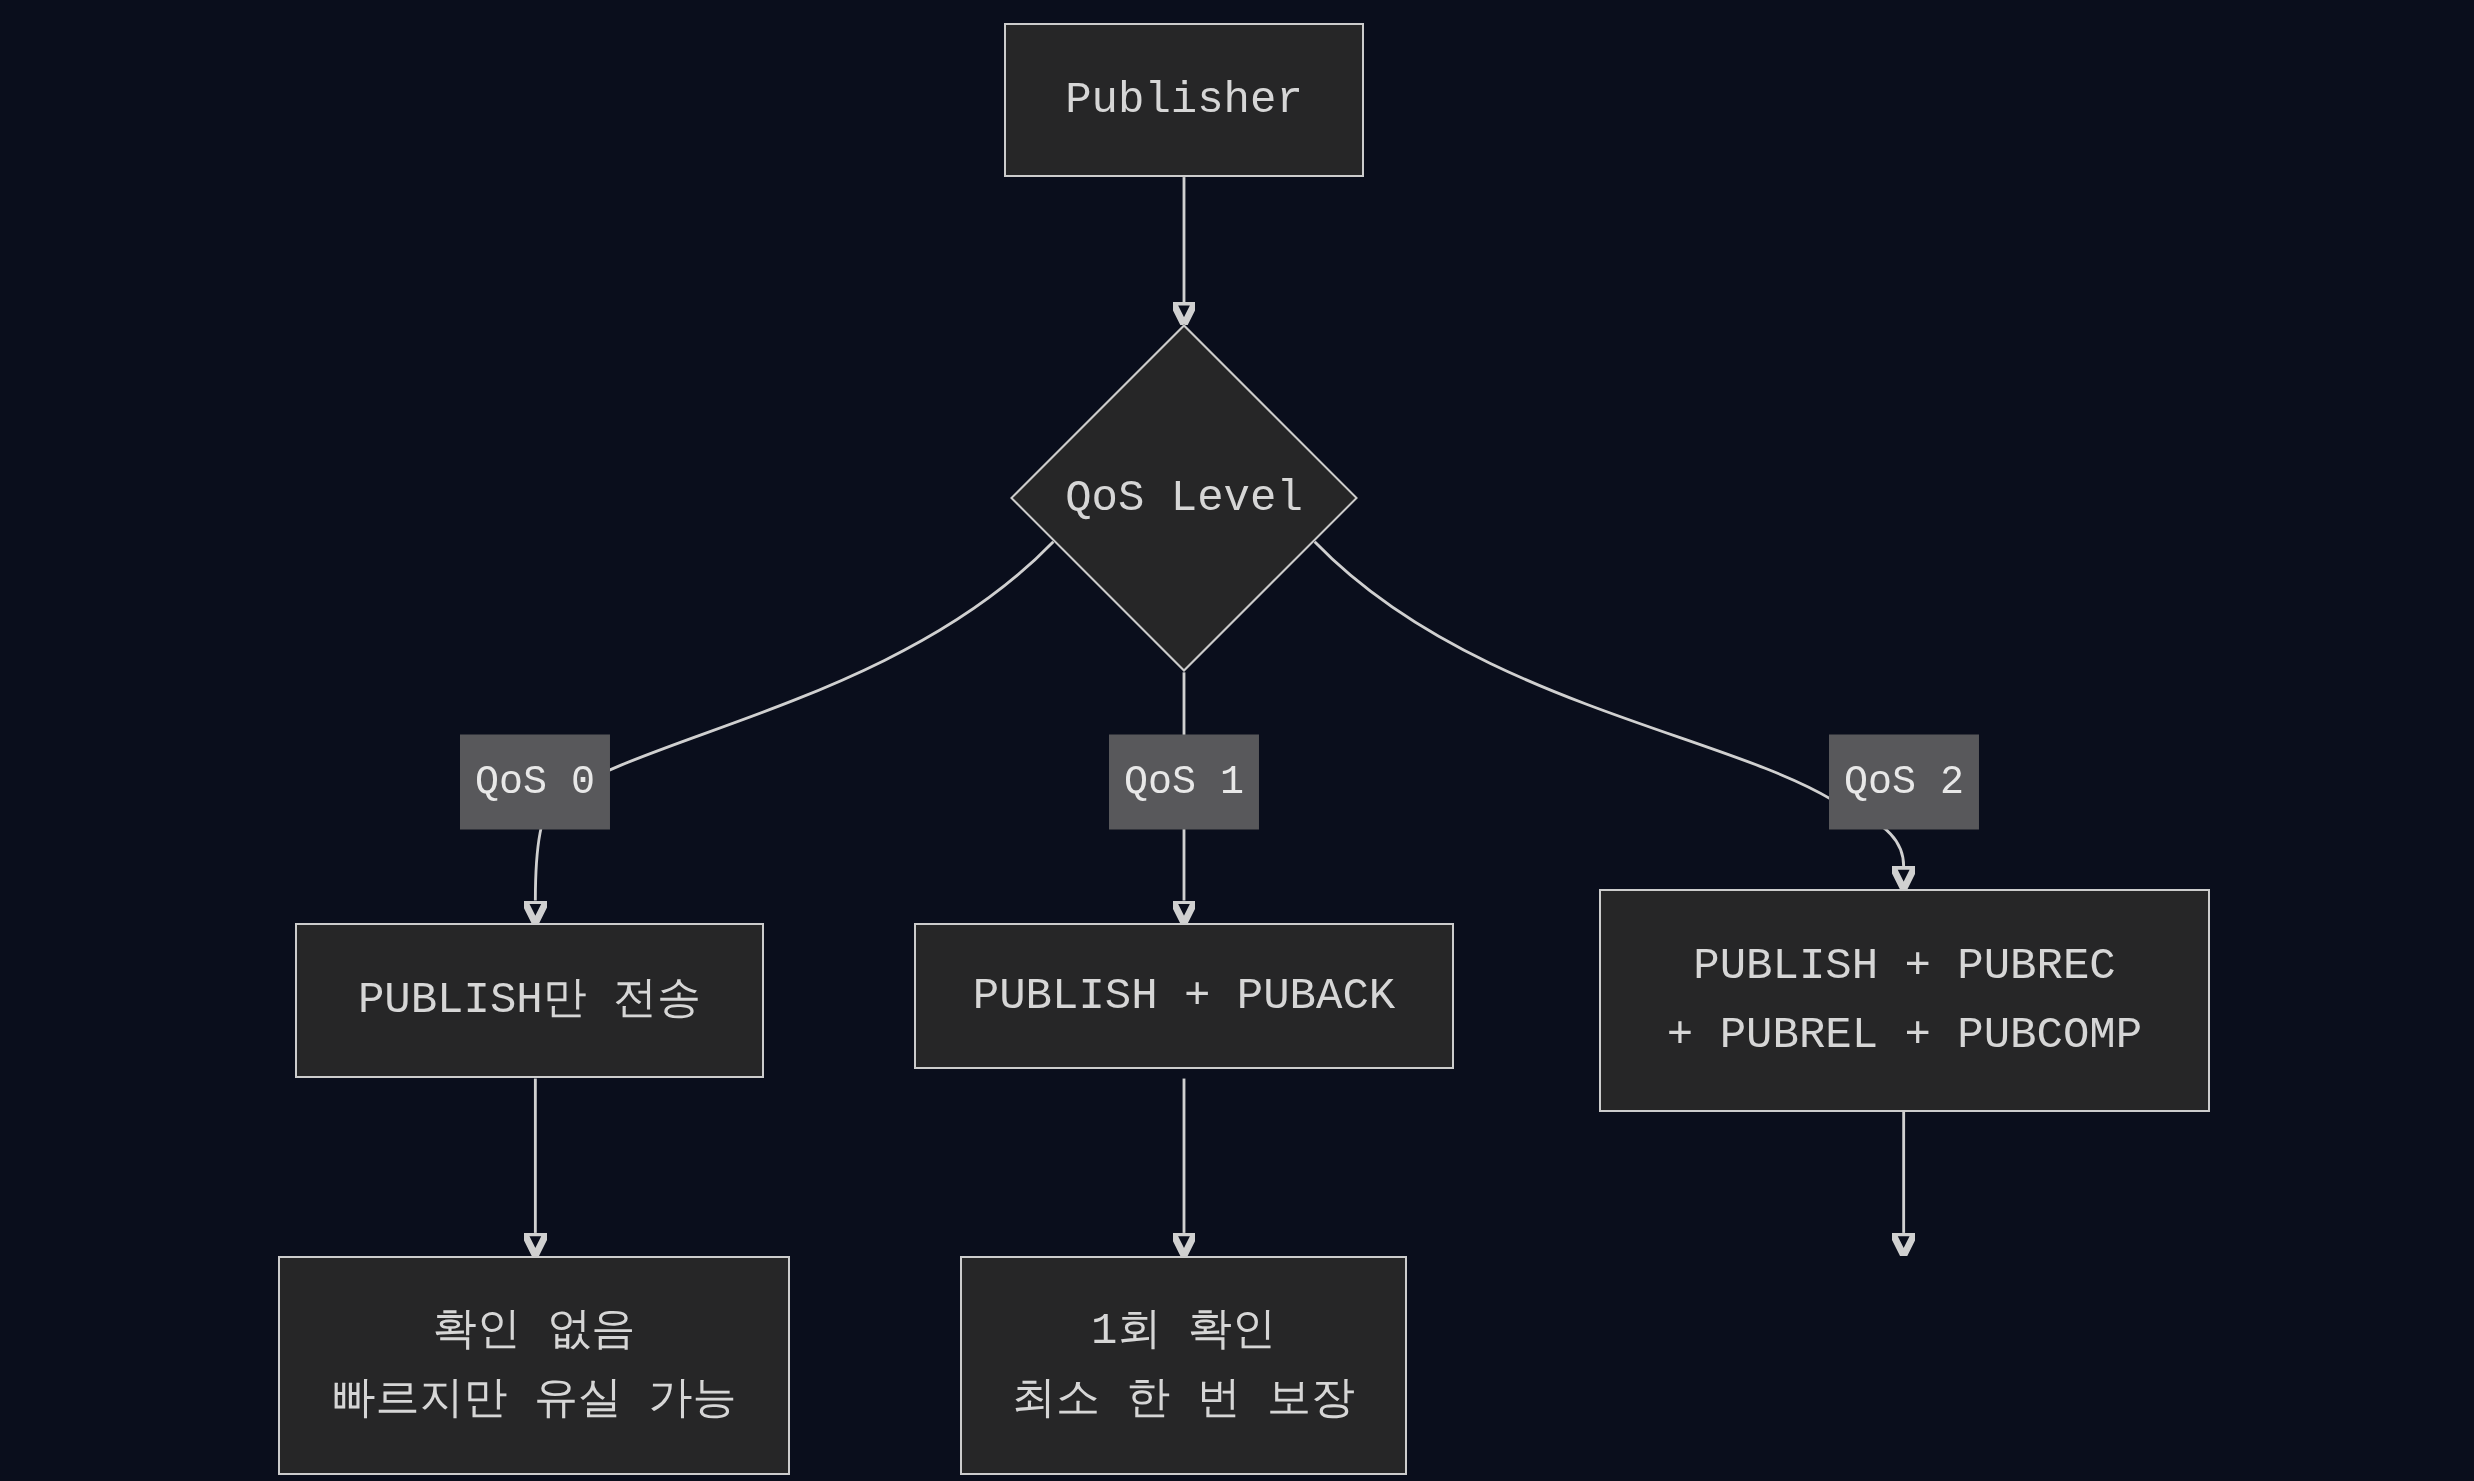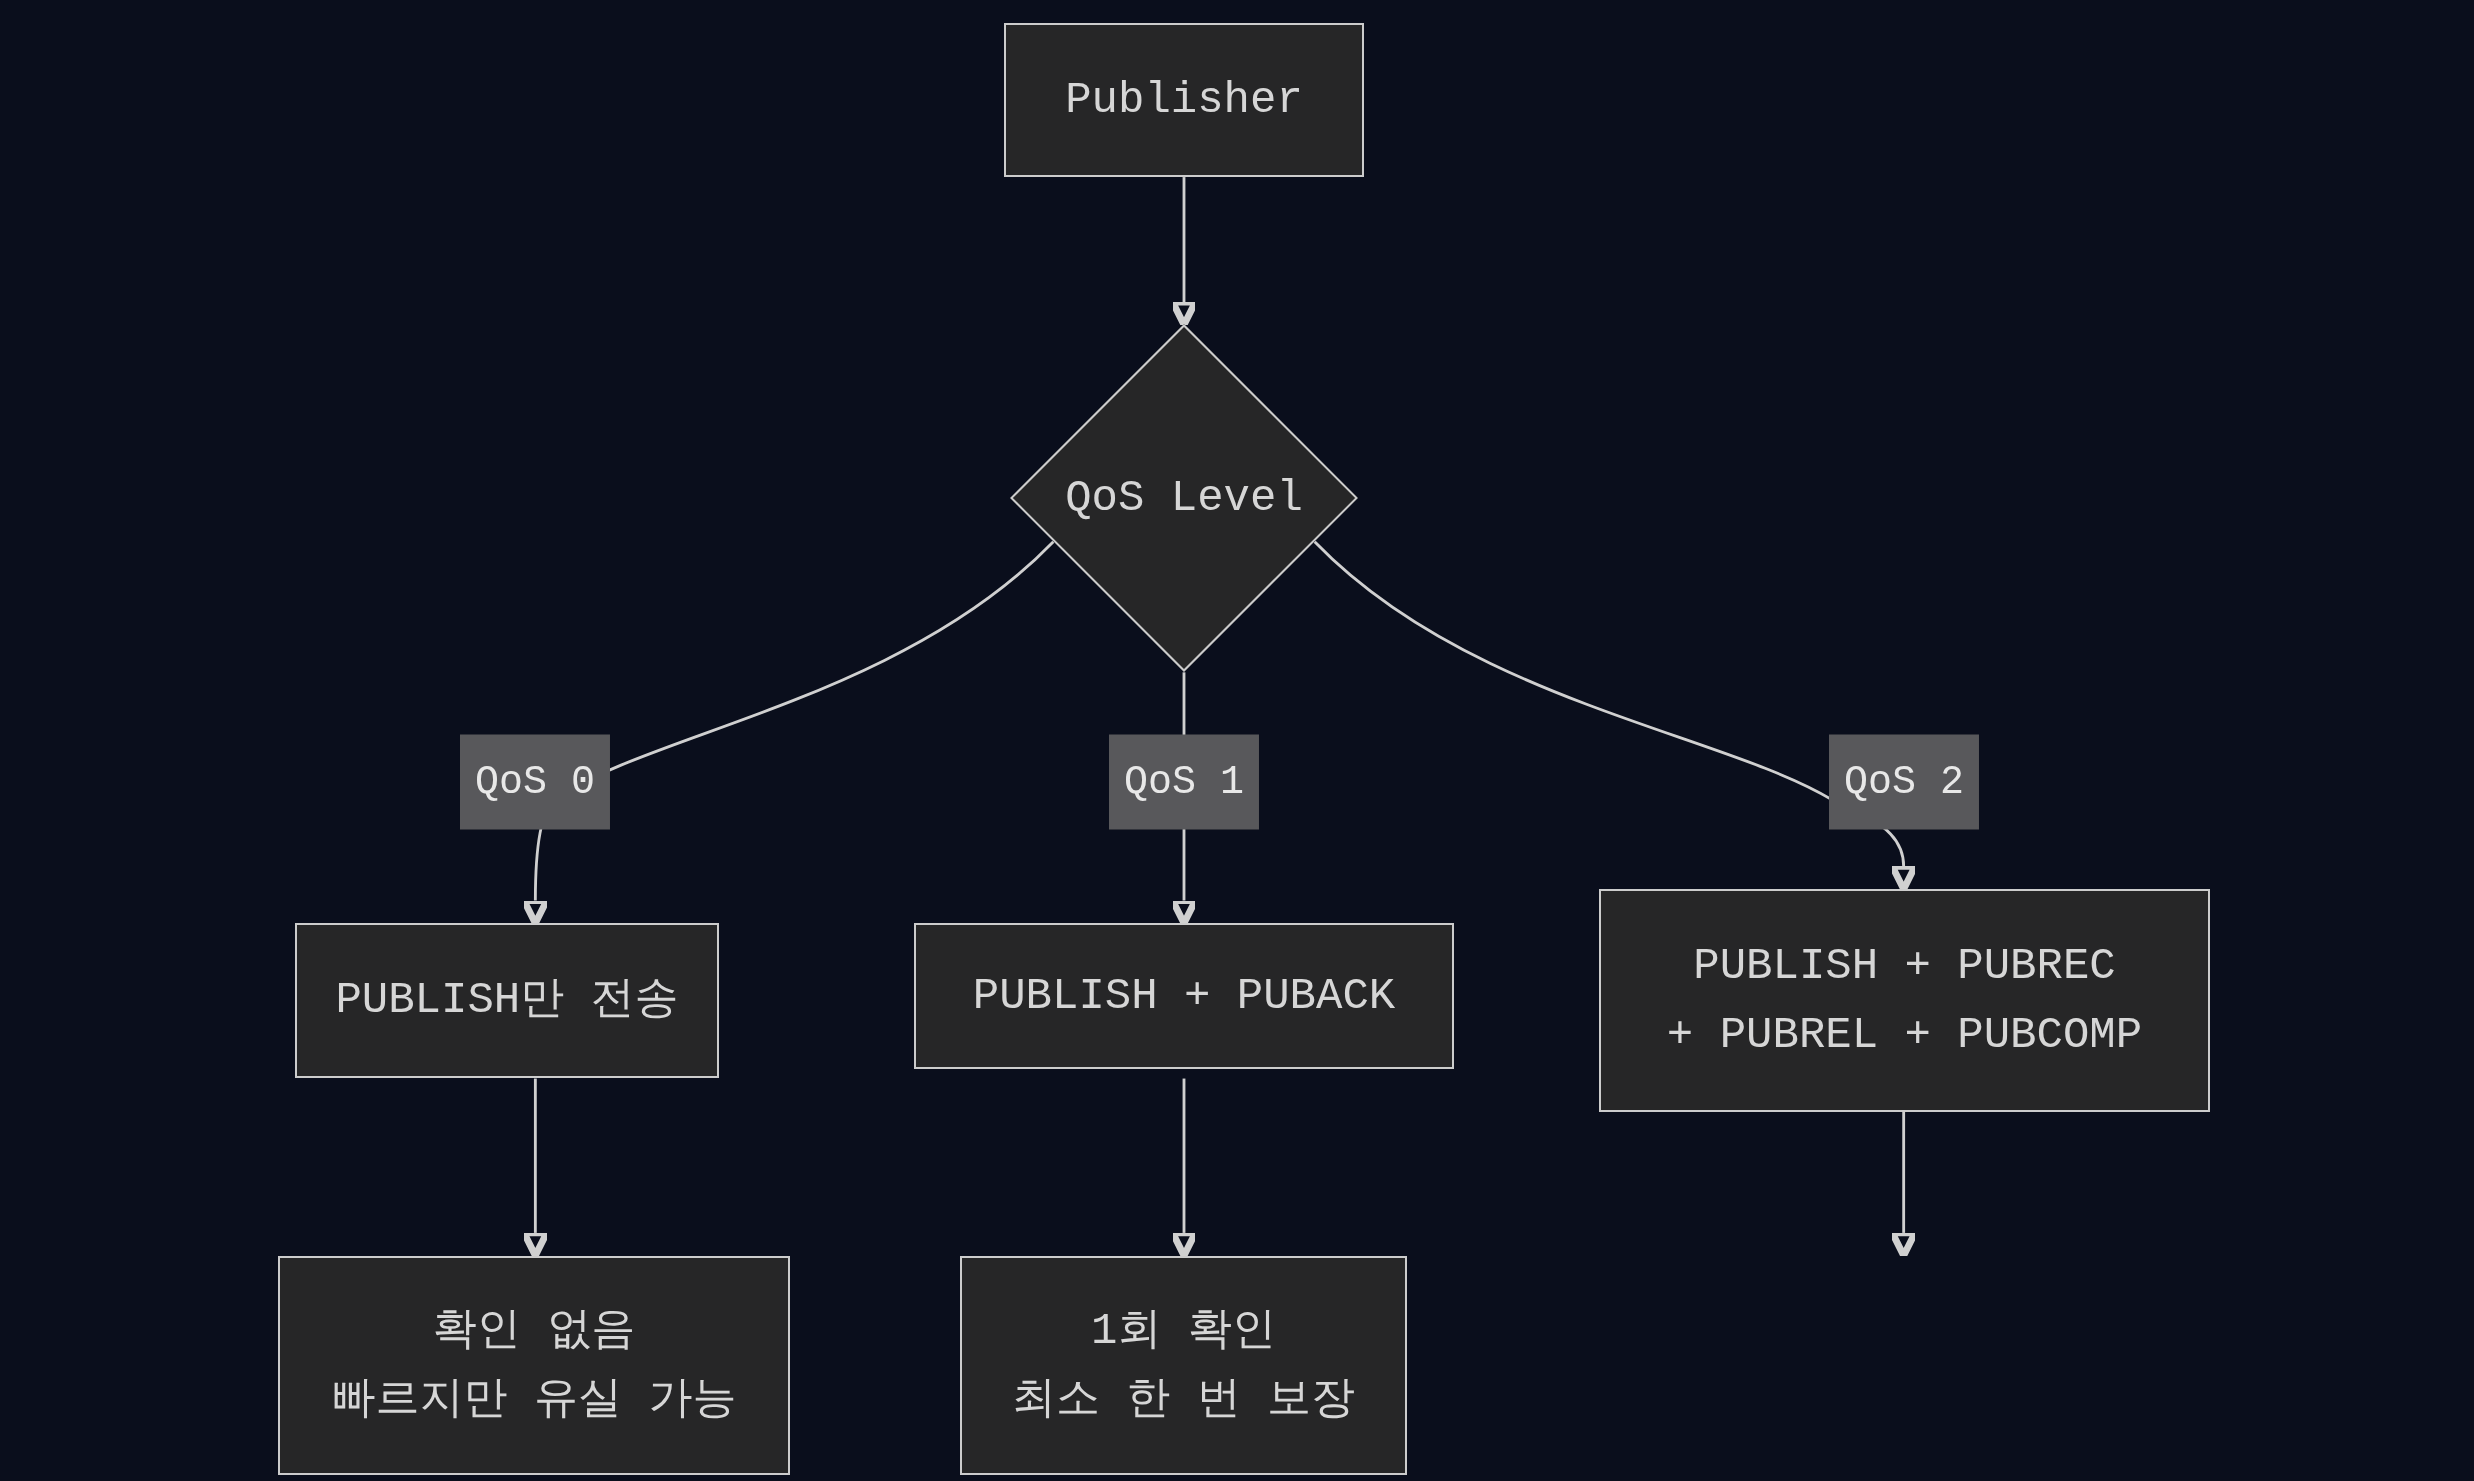--- a/index.html
+++ b/index.html
@@ -99,21 +99,21 @@
     <span>Publisher</span>
   </div>
 
   <div class="diamond-shape"></div>
   <div class="diamond-label">QoS Level</div>
 
   <div class="edge-label" style="left:535px;top:782px">QoS 0</div>
   <div class="edge-label" style="left:1184px;top:782px">QoS 1</div>
   <div class="edge-label" style="left:1904px;top:782px">QoS 2</div>
 
-  <div class="node" style="left:295px;top:923px;width:424px;height:155px">
+  <div class="node" style="left:295px;top:923px;width:469px;height:155px">
     <span>PUBLISH만 전송</span>
   </div>
   <div class="node" style="left:914px;top:923px;width:540px;height:146px">
     <span>PUBLISH + PUBACK</span>
   </div>
   <div class="node" style="left:1599px;top:889px;width:611px;height:223px">
     <span>PUBLISH + PUBREC
 + PUBREL + PUBCOMP</span>
   </div>
 

